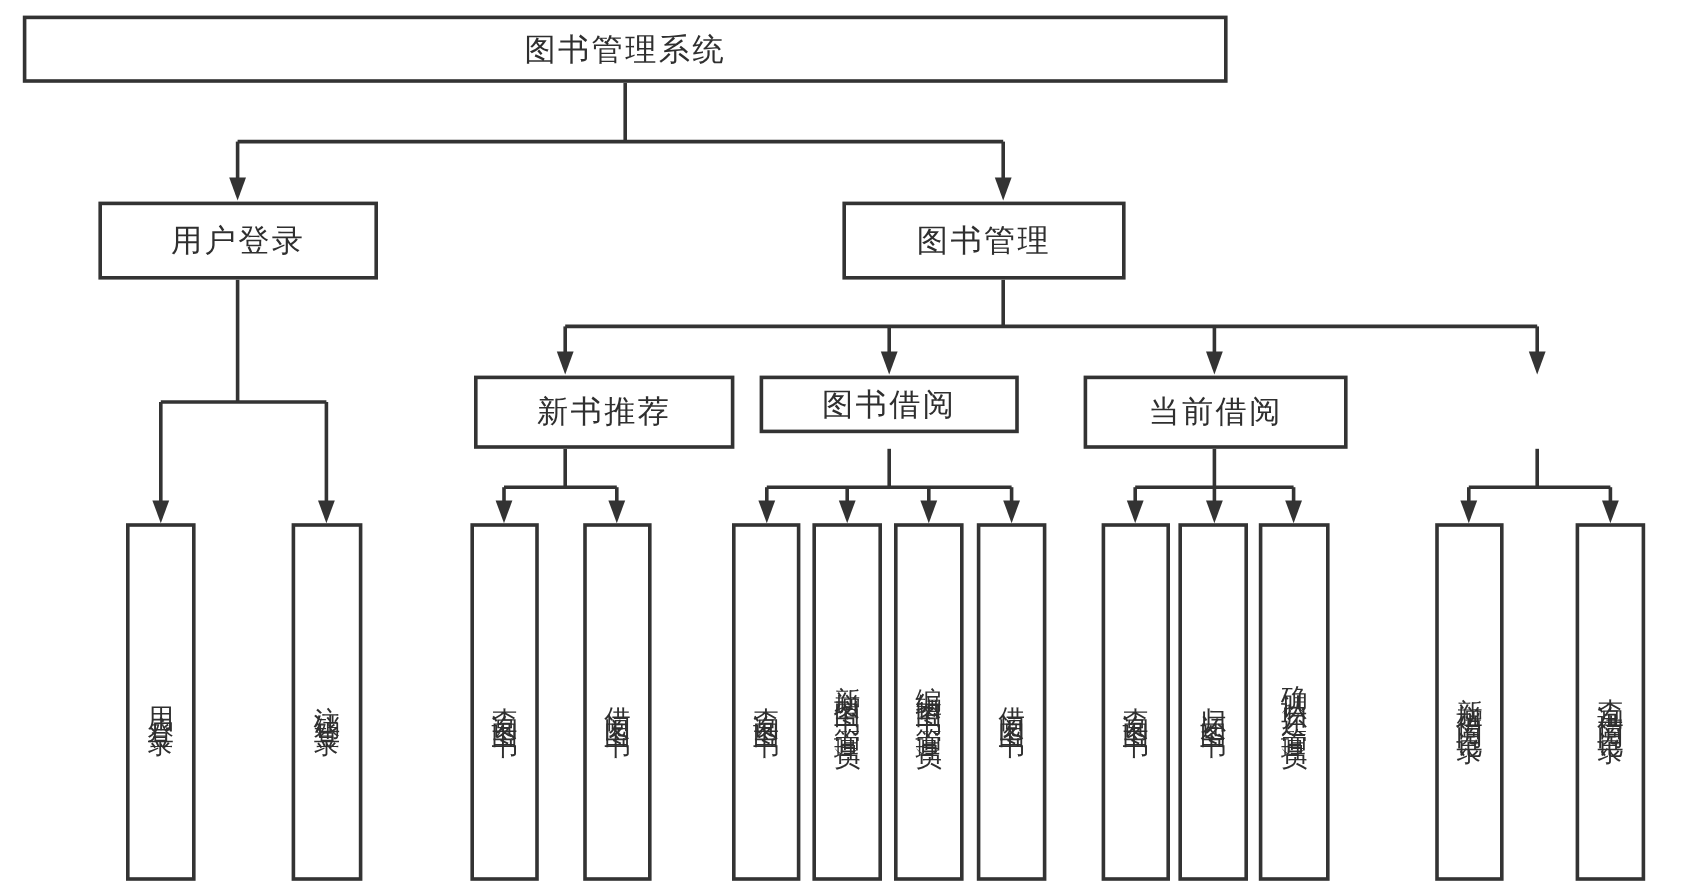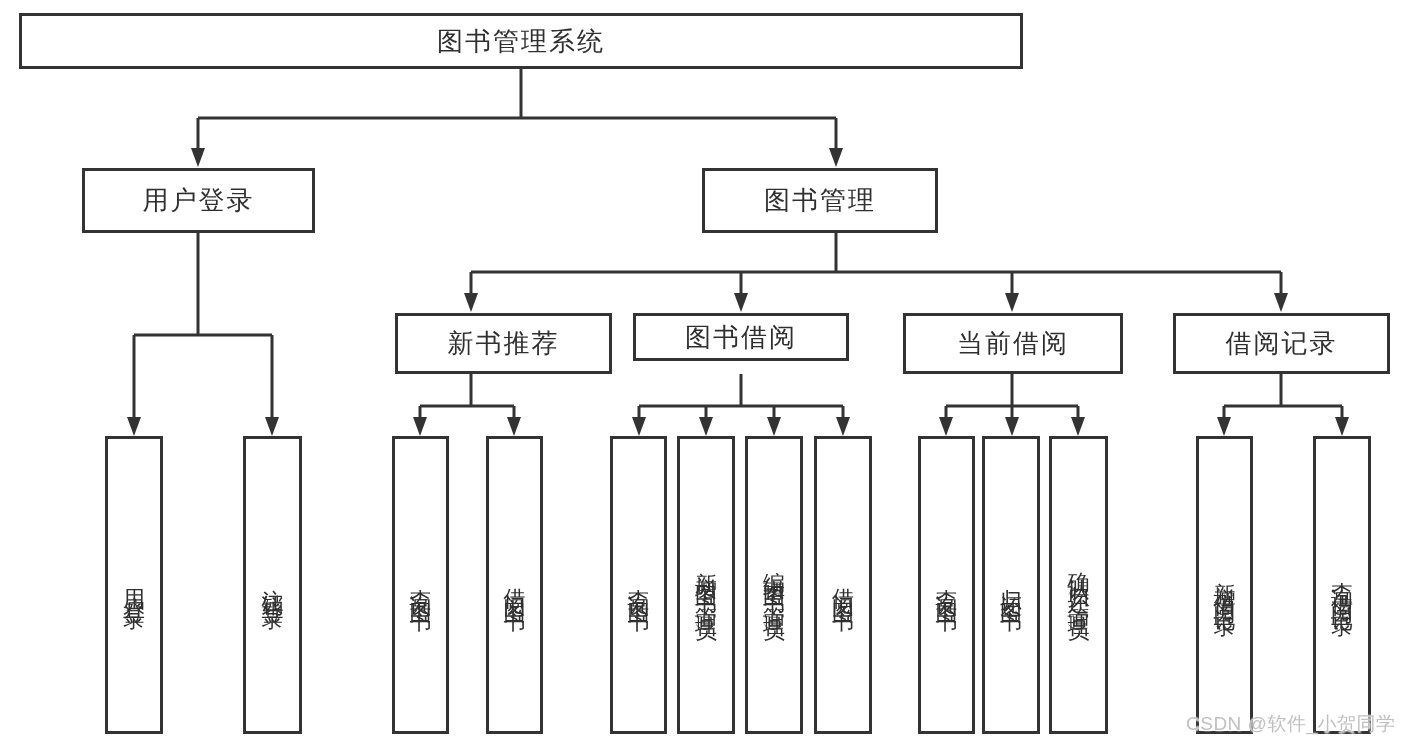--- a/index.html
+++ b/index.html
@@ -139,23 +139,20 @@
 
   <div class="node hnode" style="left:363px; top:313px; width:217px; height:61px;margin-left:32px;">
     <span>新书推荐</span>
   </div>
   <div class="node hnode" style="left:633px; top:313px; width:216px; height:48px;">
     <span>图书借阅</span>
   </div>
   <div class="node hnode" style="left:903px; top:313px; width:220px; height:61px;">
     <span>当前借阅</span>
   </div>
-  <div class="node hnode" style="left:1173px; top:313px; width:217px; height:61px;">
-    <span>借阅记录</span>
-  </div>
 
   <div class="node vnode" style="left:105px; top:436px; width:58px; height:298px;">
     <span class="vtext">用户登录</span>
   </div>
   <div class="node vnode" style="left:243px; top:436px; width:59px; height:298px;">
     <span class="vtext">注销登录</span>
   </div>
 
   <div class="node vnode" style="left:392px; top:436px; width:57px; height:298px;">
     <span class="vtext">查询图书</span>
@@ -187,15 +184,14 @@
     <span class="vtext">确认归还（管理员）</span>
   </div>
 
   <div class="node vnode" style="left:1196px; top:436px; width:57px; height:298px;">
     <span class="vtext">新增借阅记录</span>
   </div>
   <div class="node vnode" style="left:1313px; top:436px; width:58px; height:298px;">
     <span class="vtext">查询借阅记录</span>
   </div>
 
-  <div class="watermark">CSDN @软件_小贺同学</div>
 
 </div>
 
 </body></html>

